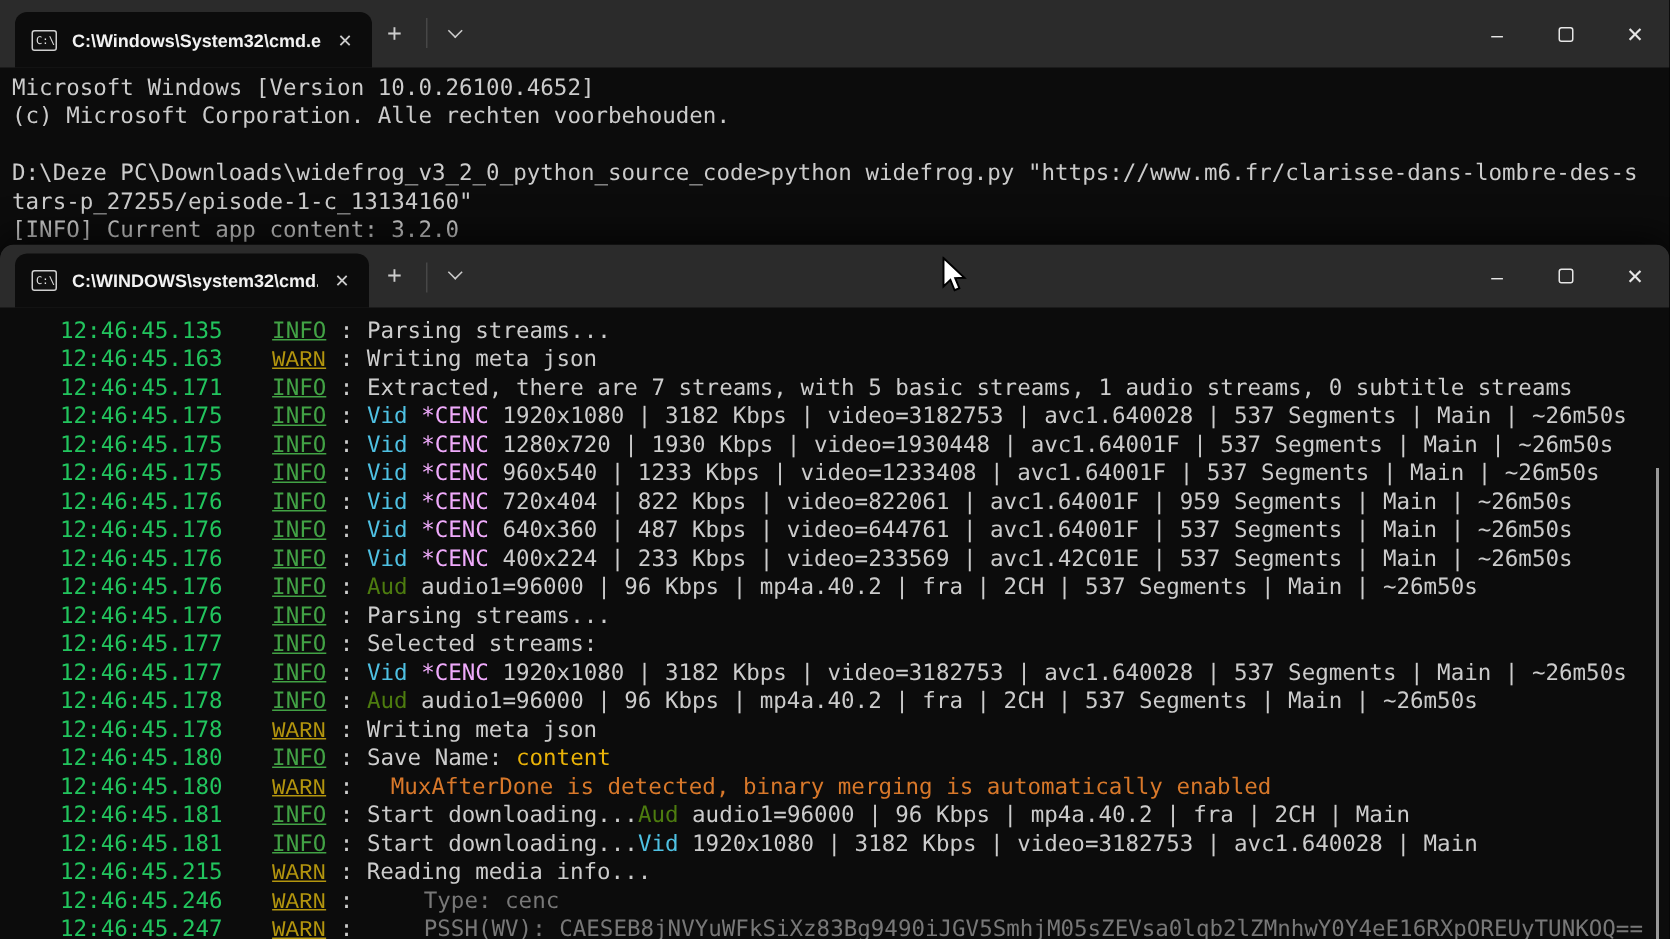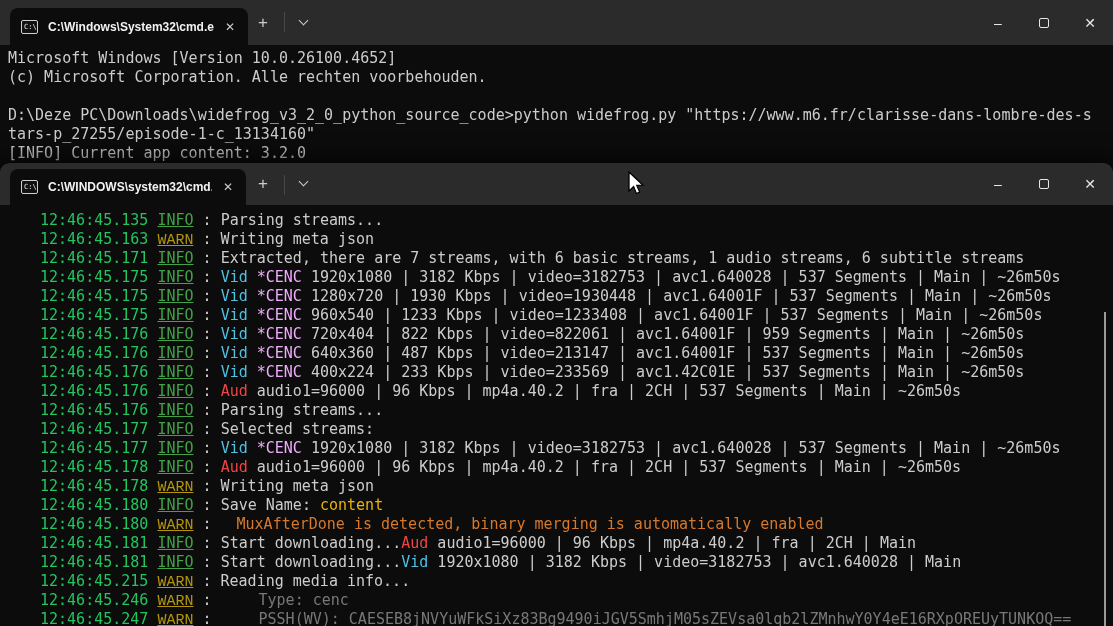--- a/index.html
+++ b/index.html
@@ -46,27 +46,27 @@
              color:#e6e6e6; font-family:"Liberation Sans", sans-serif; font-size:14px; }
   .max-box { width:10px; height:10px; border:1.2px solid #e6e6e6; border-radius:2px; }
 
   
   .term { padding:4px 0 0 8px; }
   #window2 .term { padding-top:6px; }
   .term-line, .log-line { height:19px; line-height:19px; font-size:15px;
                           white-space:pre; color:#cccccc; overflow:hidden; }
 
   .time { color:#22c55e;margin-left:32px; }
-  .tag  { text-decoration:underline; }
+  .tag  { text-decoration:underline;margin-left:24px; }
   .tag-INFO { color:#42a245; }
   .tag-WARN { color:#b3950e;font-family:Liberation Mono, monospace; }
 
   .seg-default { color:#cccccc; }
   .seg-cyan    { color:#4fc1e3; }
-  .seg-blue    { color:#ef4444; }
+  .seg-blue    { color:#4d7c0f; }
   .seg-red     { color:#f0abfc; }
   .seg-orange  { color:#d8782a;padding-left:16px; }
   .seg-content { color:#eab308; }
   .seg-dim     { color:#787878;margin-left:38px; }
 
   .scroll-thumb { position:absolute; right:7px; top:149px; width:2px; height:314px;
                   background:#9a9a9a; }
 
   #cursor { position:absolute; left:627px; top:171px; z-index:99; }
 </style>
@@ -119,26 +119,26 @@
       <div class="win-btn">–</div>
       <div class="win-btn">
           <span class="max-box"></span>
         </div>
       <div class="win-btn">✕</div>
     </div>
   </div>
   <div class="term" id="w2-log">
       <div class="log-line"><span class="time">12:46:45.135 </span><span class="tag tag-INFO">INFO</span> : <span class="seg-default">Parsing streams...</span></div>
       <div class="log-line"><span class="time">12:46:45.163 </span><span class="tag tag-WARN">WARN</span> : <span class="seg-default">Writing meta json</span></div>
-      <div class="log-line"><span class="time">12:46:45.171 </span><span class="tag tag-INFO">INFO</span> : <span class="seg-default">Extracted, there are 7 streams, with 6 basic streams, 1 audio streams, 6 subtitle streams</span></div>
+      <div class="log-line"><span class="time">12:46:45.171 </span><span class="tag tag-INFO">INFO</span> : <span class="seg-default">Extracted, there are 7 streams, with 5 basic streams, 1 audio streams, 0 subtitle streams</span></div>
       <div class="log-line"><span class="time">12:46:45.175 </span><span class="tag tag-INFO">INFO</span> : <span class="seg-cyan">Vid </span><span class="seg-red">*CENC</span><span class="seg-default"> 1920x1080 | 3182 Kbps | video=3182753 | avc1.640028 | 537 Segments | Main | ~26m50s</span></div>
       <div class="log-line"><span class="time">12:46:45.175 </span><span class="tag tag-INFO">INFO</span> : <span class="seg-cyan">Vid </span><span class="seg-red">*CENC</span><span class="seg-default"> 1280x720 | 1930 Kbps | video=1930448 | avc1.64001F | 537 Segments | Main | ~26m50s</span></div>
       <div class="log-line"><span class="time">12:46:45.175 </span><span class="tag tag-INFO">INFO</span> : <span class="seg-cyan">Vid </span><span class="seg-red">*CENC</span><span class="seg-default"> 960x540 | 1233 Kbps | video=1233408 | avc1.64001F | 537 Segments | Main | ~26m50s</span></div>
       <div class="log-line"><span class="time">12:46:45.176 </span><span class="tag tag-INFO">INFO</span> : <span class="seg-cyan">Vid </span><span class="seg-red">*CENC</span><span class="seg-default"> 720x404 | 822 Kbps | video=822061 | avc1.64001F | 959 Segments | Main | ~26m50s</span></div>
-      <div class="log-line"><span class="time">12:46:45.176 </span><span class="tag tag-INFO">INFO</span> : <span class="seg-cyan">Vid </span><span class="seg-red">*CENC</span><span class="seg-default"> 640x360 | 487 Kbps | video=213147 | avc1.64001F | 537 Segments | Main | ~26m50s</span></div>
+      <div class="log-line"><span class="time">12:46:45.176 </span><span class="tag tag-INFO">INFO</span> : <span class="seg-cyan">Vid </span><span class="seg-red">*CENC</span><span class="seg-default"> 640x360 | 487 Kbps | video=644761 | avc1.64001F | 537 Segments | Main | ~26m50s</span></div>
       <div class="log-line"><span class="time">12:46:45.176 </span><span class="tag tag-INFO">INFO</span> : <span class="seg-cyan">Vid </span><span class="seg-red">*CENC</span><span class="seg-default"> 400x224 | 233 Kbps | video=233569 | avc1.42C01E | 537 Segments | Main | ~26m50s</span></div>
       <div class="log-line"><span class="time">12:46:45.176 </span><span class="tag tag-INFO">INFO</span> : <span class="seg-blue">Aud</span><span class="seg-default"> audio1=96000 | 96 Kbps | mp4a.40.2 | fra | 2CH | 537 Segments | Main | ~26m50s</span></div>
       <div class="log-line"><span class="time">12:46:45.176 </span><span class="tag tag-INFO">INFO</span> : <span class="seg-default">Parsing streams...</span></div>
       <div class="log-line"><span class="time">12:46:45.177 </span><span class="tag tag-INFO">INFO</span> : <span class="seg-default">Selected streams:</span></div>
       <div class="log-line"><span class="time">12:46:45.177 </span><span class="tag tag-INFO">INFO</span> : <span class="seg-cyan">Vid </span><span class="seg-red">*CENC</span><span class="seg-default"> 1920x1080 | 3182 Kbps | video=3182753 | avc1.640028 | 537 Segments | Main | ~26m50s</span></div>
       <div class="log-line"><span class="time">12:46:45.178 </span><span class="tag tag-INFO">INFO</span> : <span class="seg-blue">Aud</span><span class="seg-default"> audio1=96000 | 96 Kbps | mp4a.40.2 | fra | 2CH | 537 Segments | Main | ~26m50s</span></div>
       <div class="log-line"><span class="time">12:46:45.178 </span><span class="tag tag-WARN">WARN</span> : <span class="seg-default">Writing meta json</span></div>
       <div class="log-line"><span class="time">12:46:45.180 </span><span class="tag tag-INFO">INFO</span> : <span class="seg-default">Save Name: </span><span class="seg-content">content</span></div>
       <div class="log-line"><span class="time">12:46:45.180 </span><span class="tag tag-WARN">WARN</span> : <span class="seg-orange">MuxAfterDone is detected, binary merging is automatically enabled</span></div>
       <div class="log-line"><span class="time">12:46:45.181 </span><span class="tag tag-INFO">INFO</span> : <span class="seg-default">Start downloading...</span><span class="seg-blue">Aud</span><span class="seg-default"> audio1=96000 | 96 Kbps | mp4a.40.2 | fra | 2CH | Main</span></div>

